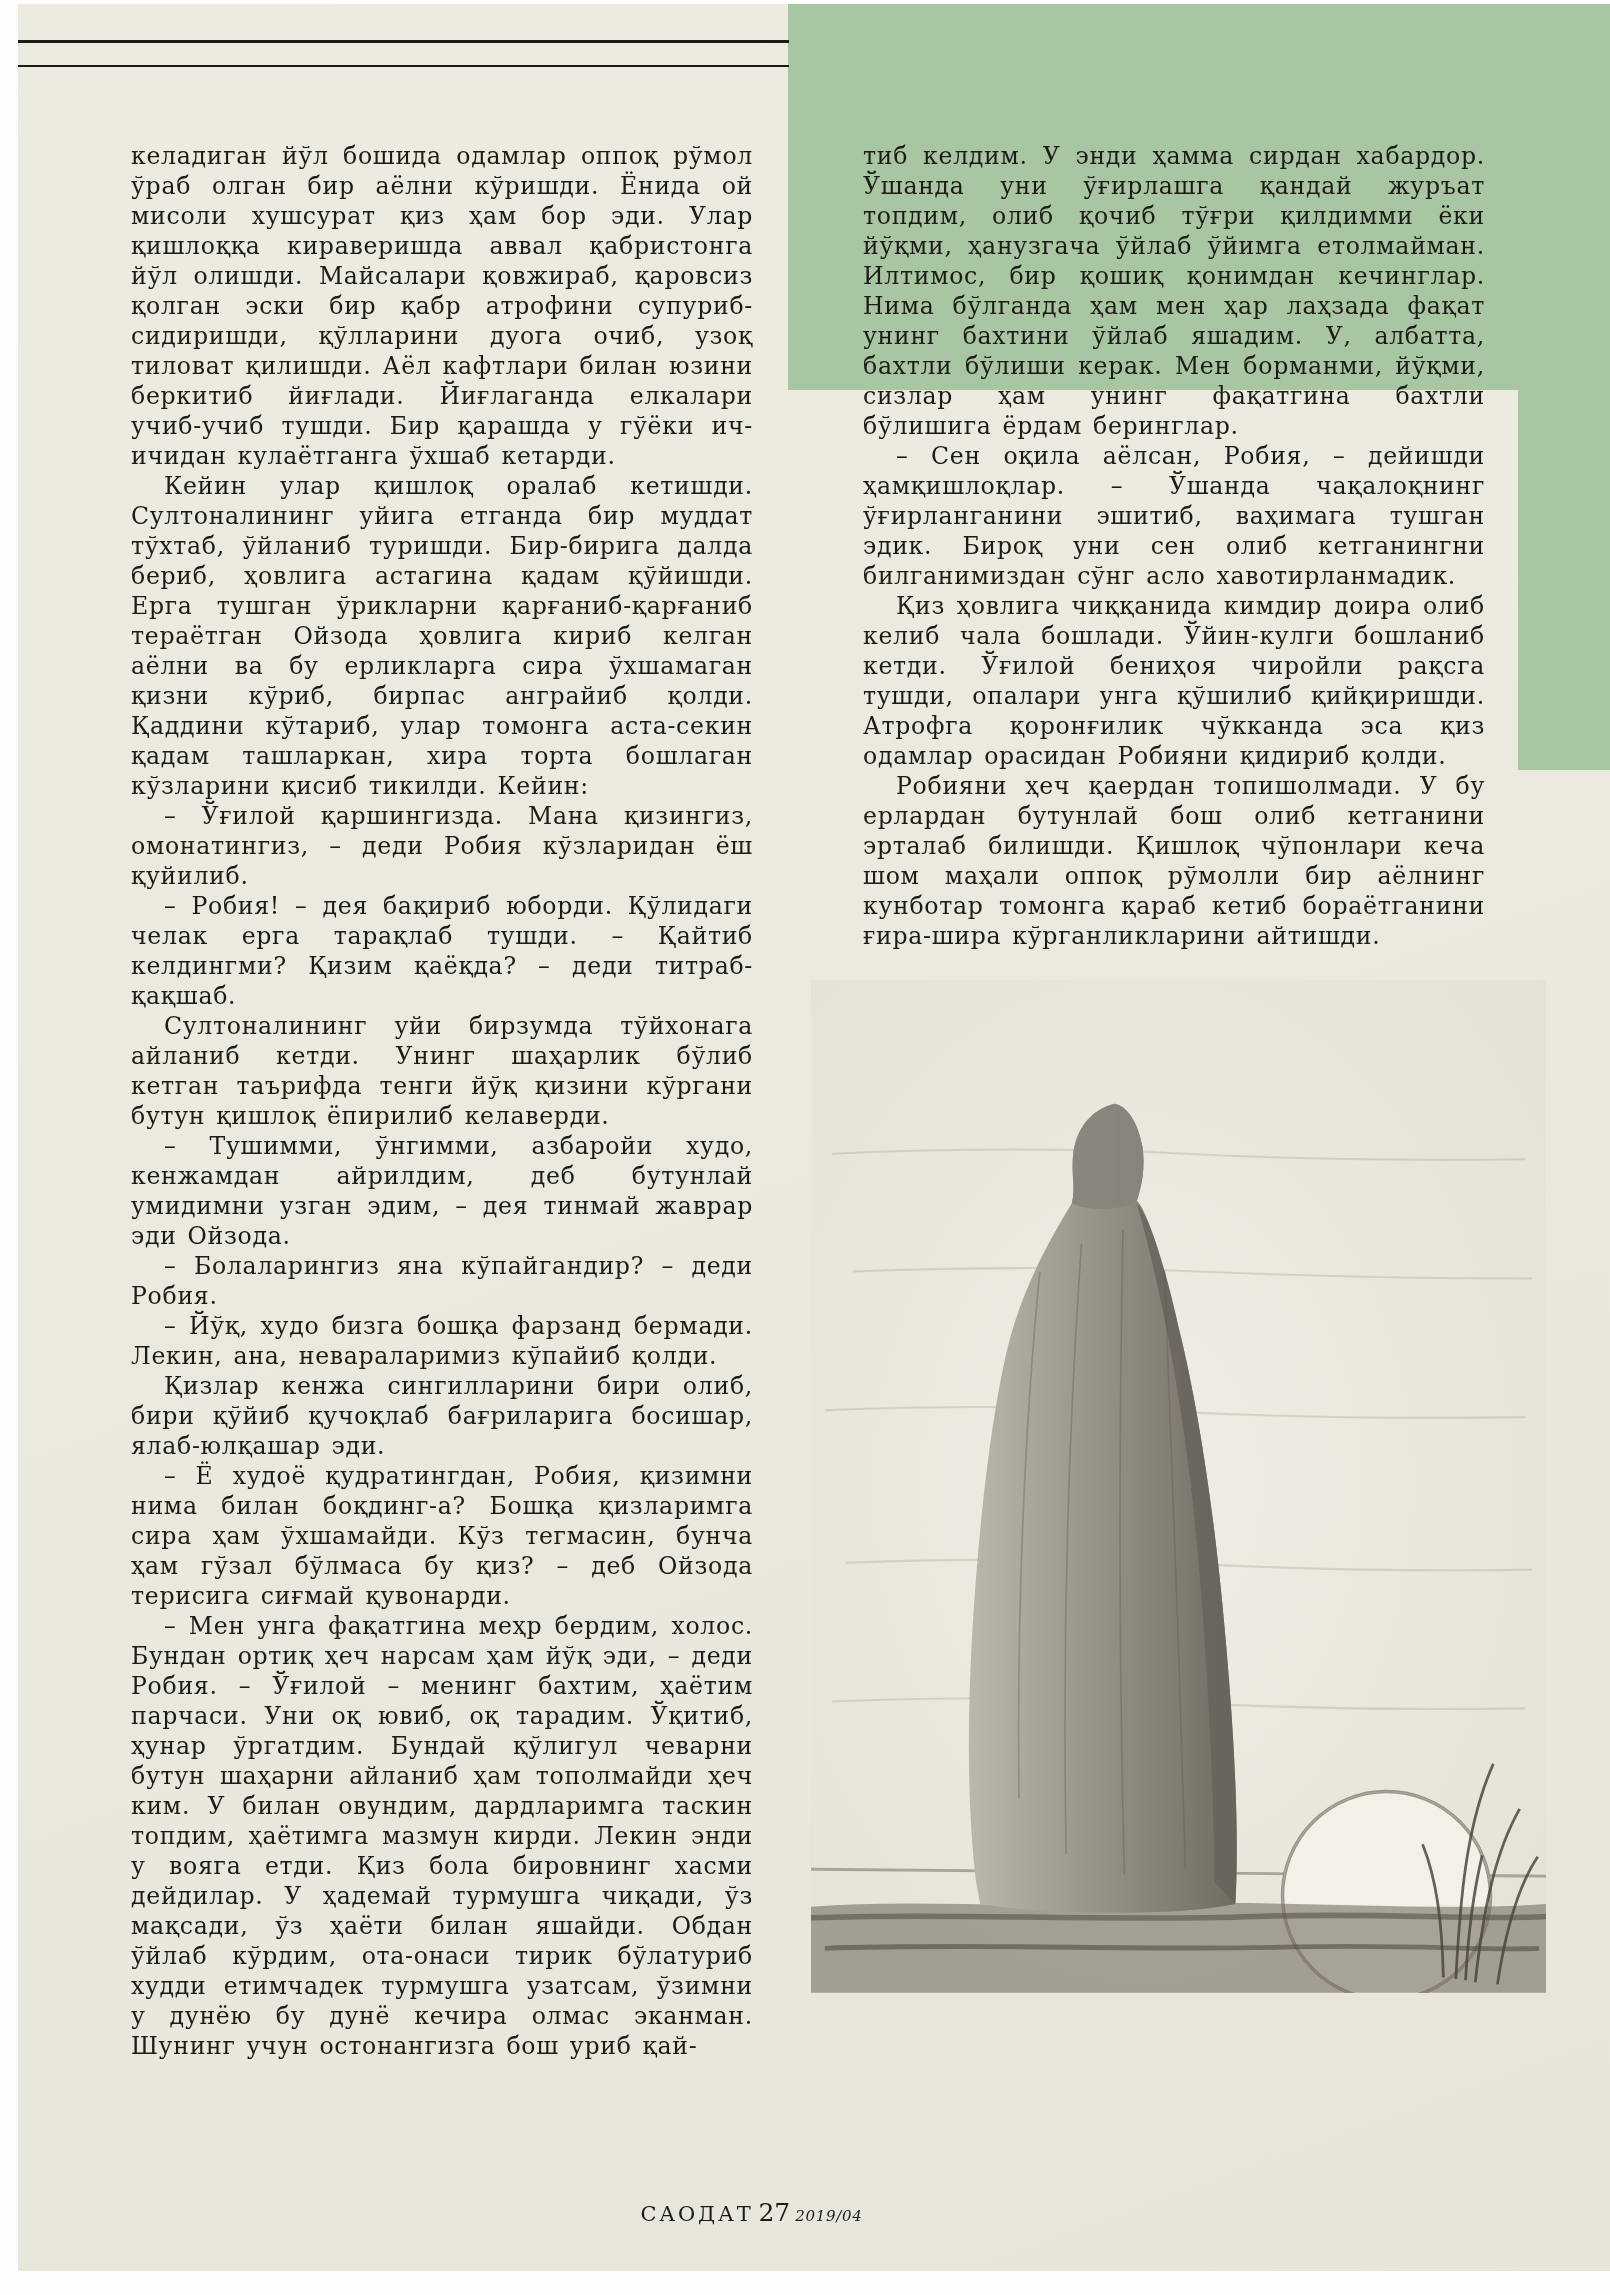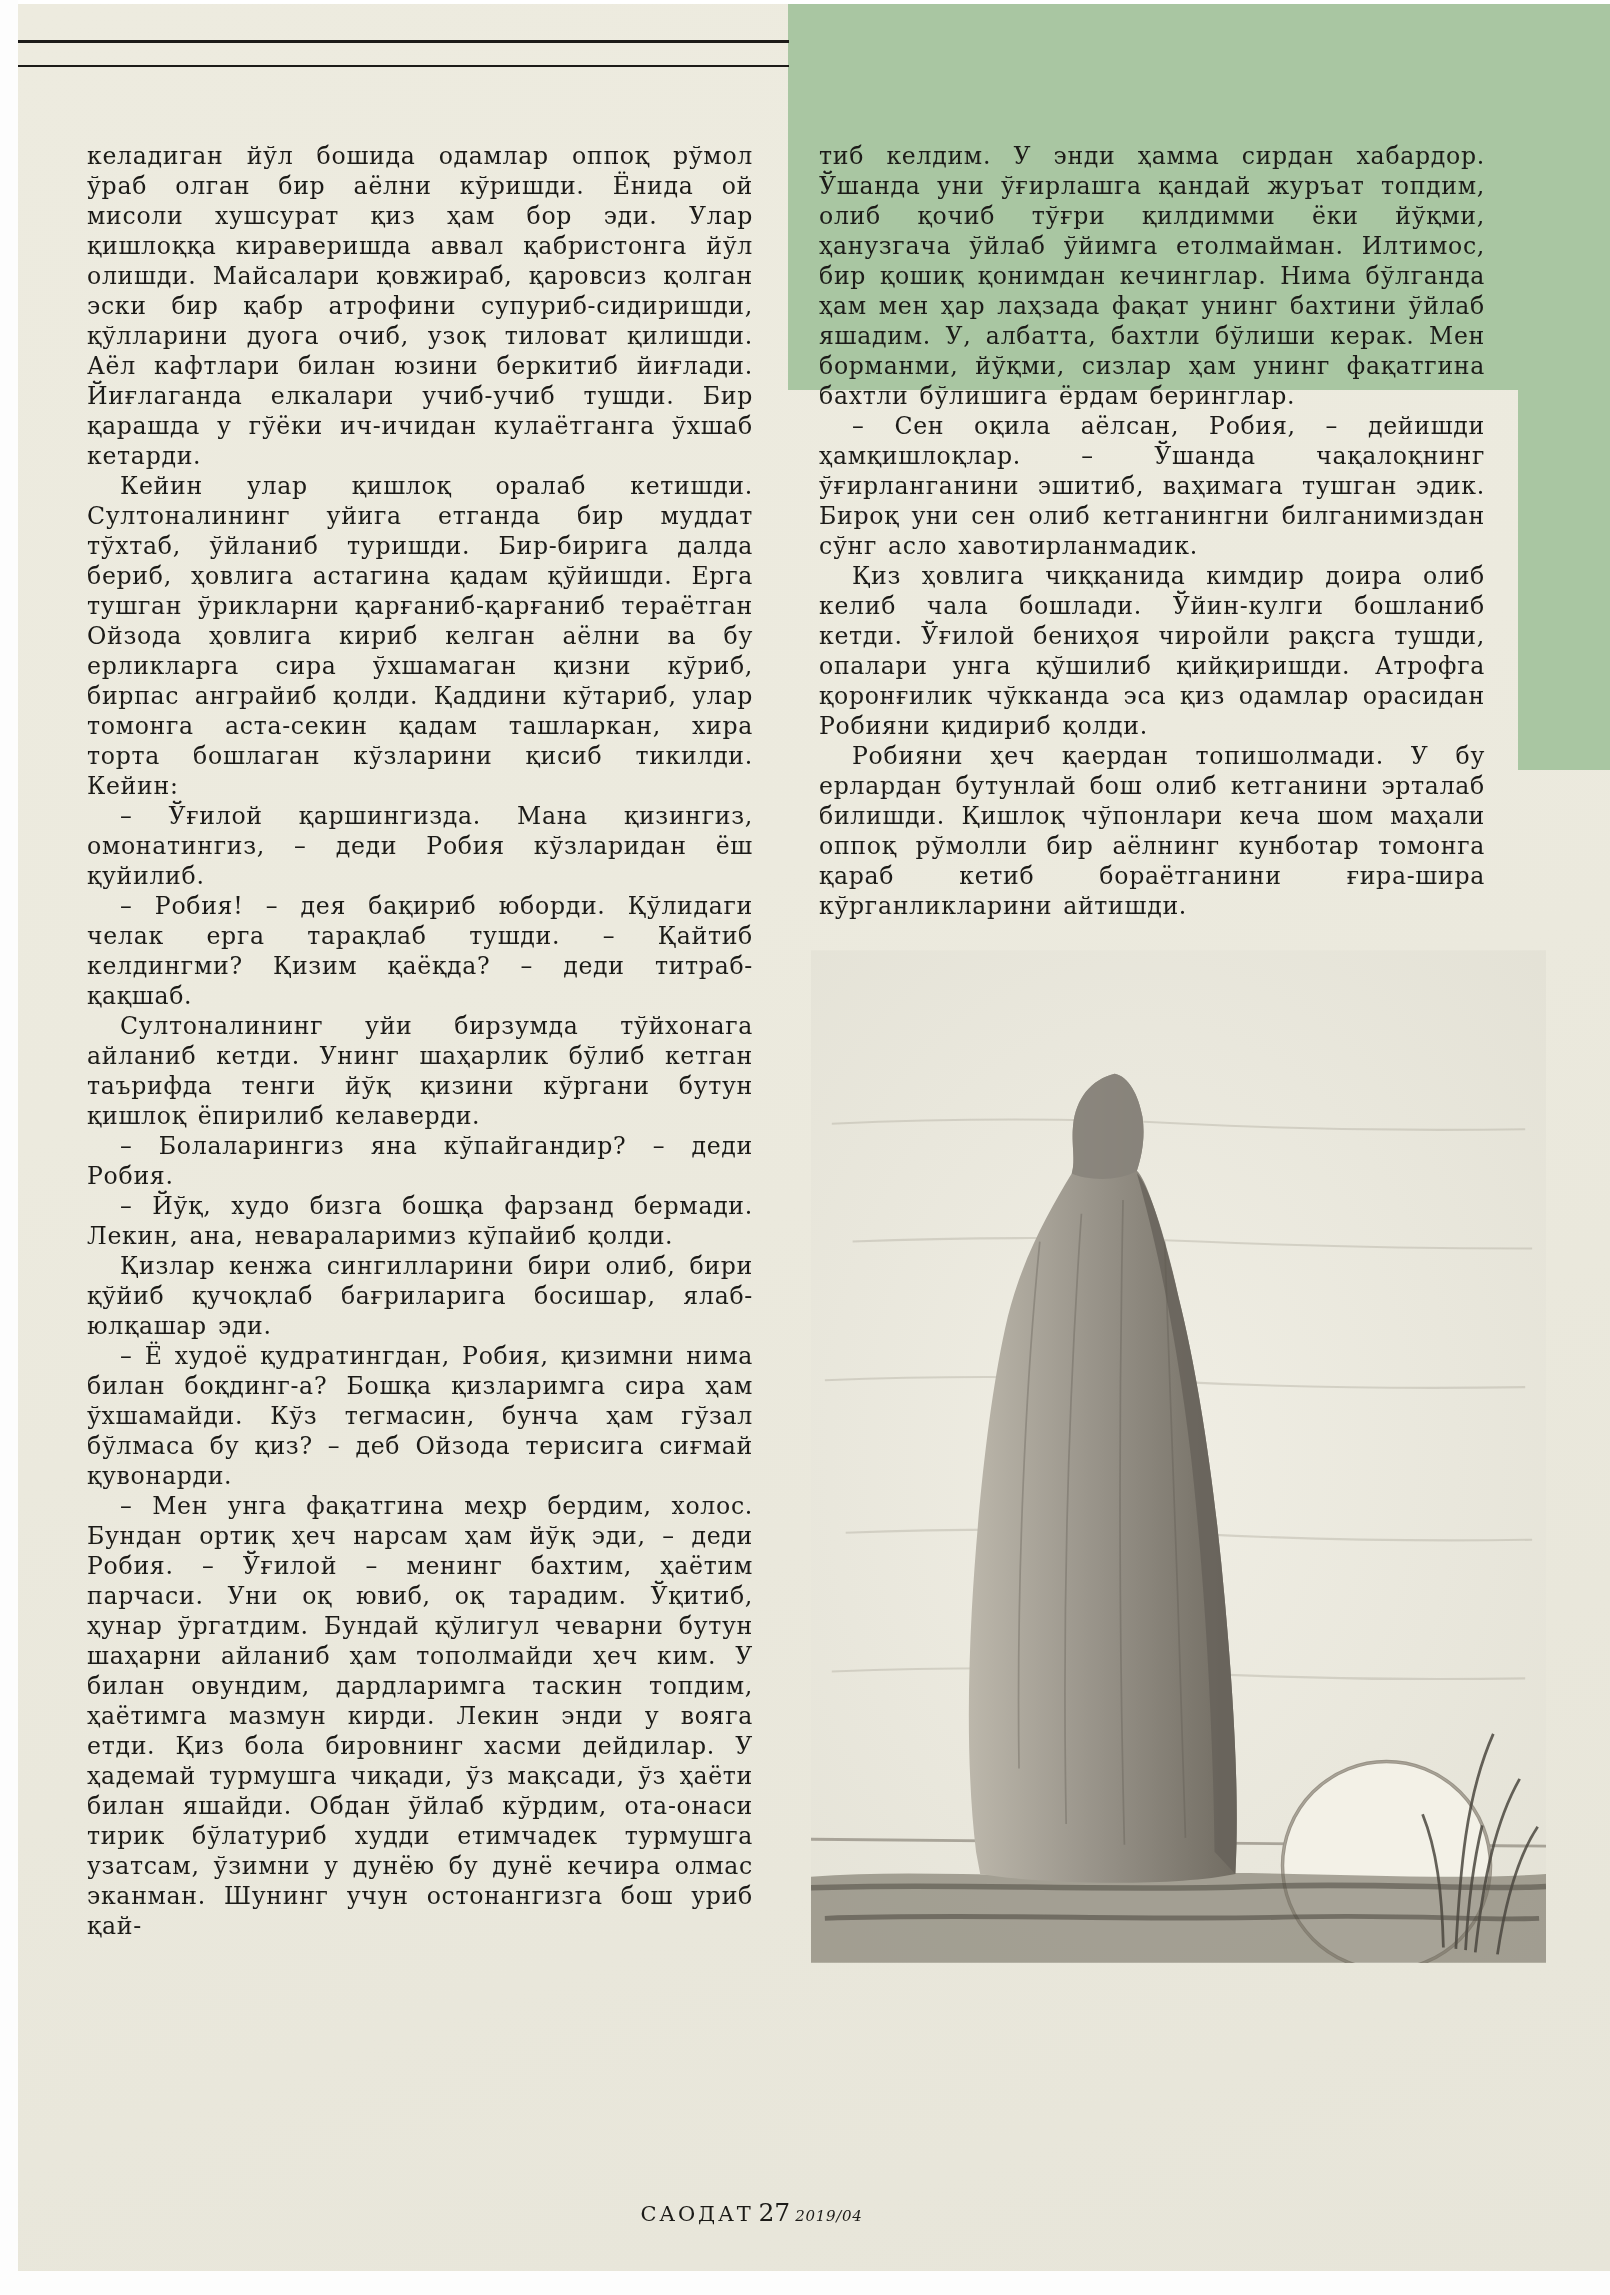--- a/index.html
+++ b/index.html
@@ -38,20 +38,21 @@
   .content{
     position:absolute;top:137px;left:69px;right:126px;
     display:flex;gap:66px;
   }
   .col{flex:1 1 0;min-width:0;}
   .col p{
     font-size:23.6px;line-height:30px;
     text-align:justify;
     letter-spacing:0.7px;word-spacing:2.8px;
     text-indent:33px;
+    margin-left:44px;
   }
   .col p:first-child{text-indent:0;}
   .illustration{
     margin-top:29px;margin-left:-8.3px;margin-right:-67px;
   }
   .footer{
     position:absolute;left:0;right:126px;bottom:44px;
     display:flex;justify-content:center;align-items:baseline;gap:5px;
   }
   .footer .mag{font-size:21px;letter-spacing:2.8px;}
@@ -73,20 +74,21 @@
   <div class="rule rule-2"></div>
 
   <div class="content">
 
     <div class="col">
         <p>келадиган йўл бошида одамлар оппоқ рўмол ўраб олган бир аёлни кўришди. Ёнида ой мисоли хушсурат қиз ҳам бор эди. Улар қишлоққа кираверишда аввал қабристонга йўл олишди. Майсалари қовжираб, қаровсиз қолган эски бир қабр атрофини супуриб-сидиришди, қўлларини дуога очиб, узоқ тиловат қилишди. Аёл кафтлари билан юзини беркитиб йиғлади. Йиғлаганда елкалари учиб-учиб тушди. Бир қарашда у гўёки ич-ичидан кулаётганга ўхшаб кетарди.</p>
         <p>Кейин улар қишлоқ оралаб кетишди. Султоналининг уйига етганда бир муддат тўхтаб, ўйланиб туришди. Бир-бирига далда бериб, ҳовлига астагина қадам қўйишди. Ерга тушган ўрикларни қарғаниб-қарғаниб тераётган Ойзода ҳовлига кириб келган аёлни ва бу ерликларга сира ўхшамаган қизни кўриб, бирпас анграйиб қолди. Қаддини кўтариб, улар томонга аста-секин қадам ташларкан, хира торта бошлаган кўзларини қисиб тикилди. Кейин:</p>
         <p>– Ўғилой қаршингизда. Мана қизингиз, омонатингиз, – деди Робия кўзларидан ёш қуйилиб.</p>
         <p>– Робия! – дея бақириб юборди. Қўлидаги челак ерга тарақлаб тушди. – Қайтиб келдингми? Қизим қаёқда? – деди титраб-қақшаб.</p>
         <p>Султоналининг уйи бирзумда тўйхонага айланиб кетди. Унинг шаҳарлик бўлиб кетган таърифда тенги йўқ қизини кўргани бутун қишлоқ ёпирилиб келаверди.</p>
+        <p>– Тушимми, ўнгимми, азбаройи худо, кенжамдан айрилдим, деб бутунлай умидимни узган эдим, – дея тинмай жаврар эди Ойзода.</p>
         <p>– Болаларингиз яна кўпайгандир? – деди Робия.</p>
         <p>– Йўқ, худо бизга бошқа фарзанд бермади. Лекин, ана, невараларимиз кўпайиб қолди.</p>
         <p>Қизлар кенжа сингилларини бири олиб, бири қўйиб қучоқлаб бағриларига босишар, ялаб-юлқашар эди.</p>
         <p>– Ё худоё қудратингдан, Робия, қизимни нима билан боқдинг-а? Бошқа қизларимга сира ҳам ўхшамайди. Кўз тегмасин, бунча ҳам гўзал бўлмаса бу қиз? – деб Ойзода терисига сиғмай қувонарди.</p>
         <p>– Мен унга фақатгина меҳр бердим, холос. Бундан ортиқ ҳеч нарсам ҳам йўқ эди, – деди Робия. – Ўғилой – менинг бахтим, ҳаётим парчаси. Уни оқ ювиб, оқ тарадим. Ўқитиб, ҳунар ўргатдим. Бундай қўлигул чеварни бутун шаҳарни айланиб ҳам тополмайди ҳеч ким. У билан овундим, дардларимга таскин топдим, ҳаётимга мазмун кирди. Лекин энди у вояга етди. Қиз бола бировнинг хасми дейдилар. У ҳадемай турмушга чиқади, ўз мақсади, ўз ҳаёти билан яшайди. Обдан ўйлаб кўрдим, ота-онаси тирик бўлатуриб худди етимчадек турмушга узатсам, ўзимни у дунёю бу дунё кечира олмас эканман. Шунинг учун остонангизга бош уриб қай-</p>
       </div>
 
     <div class="col">
       <div>
           <p>тиб келдим. У энди ҳамма сирдан хабардор. Ўшанда уни ўғирлашга қандай журъат топдим, олиб қочиб тўғри қилдимми ёки йўқми, ҳанузгача ўйлаб ўйимга етолмайман. Илтимос, бир қошиқ қонимдан кечинглар. Нима бўлганда ҳам мен ҳар лаҳзада фақат унинг бахтини ўйлаб яшадим. У, албатта, бахтли бўлиши керак. Мен борманми, йўқми, сизлар ҳам унинг фақатгина бахтли бўлишига ёрдам беринглар.</p>

